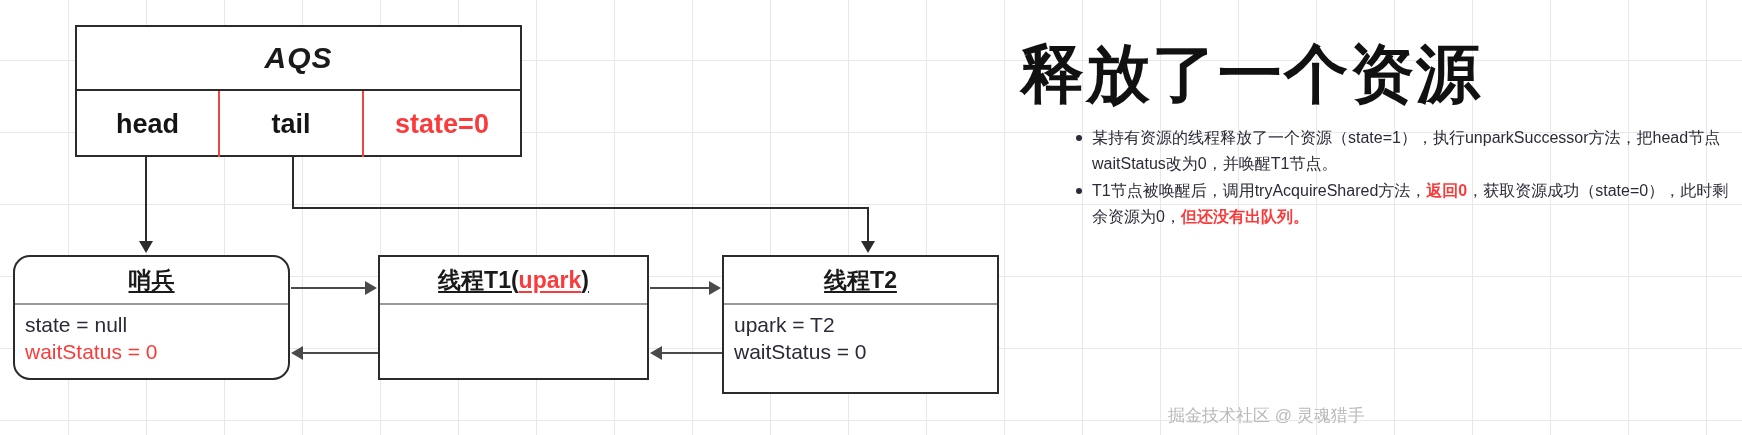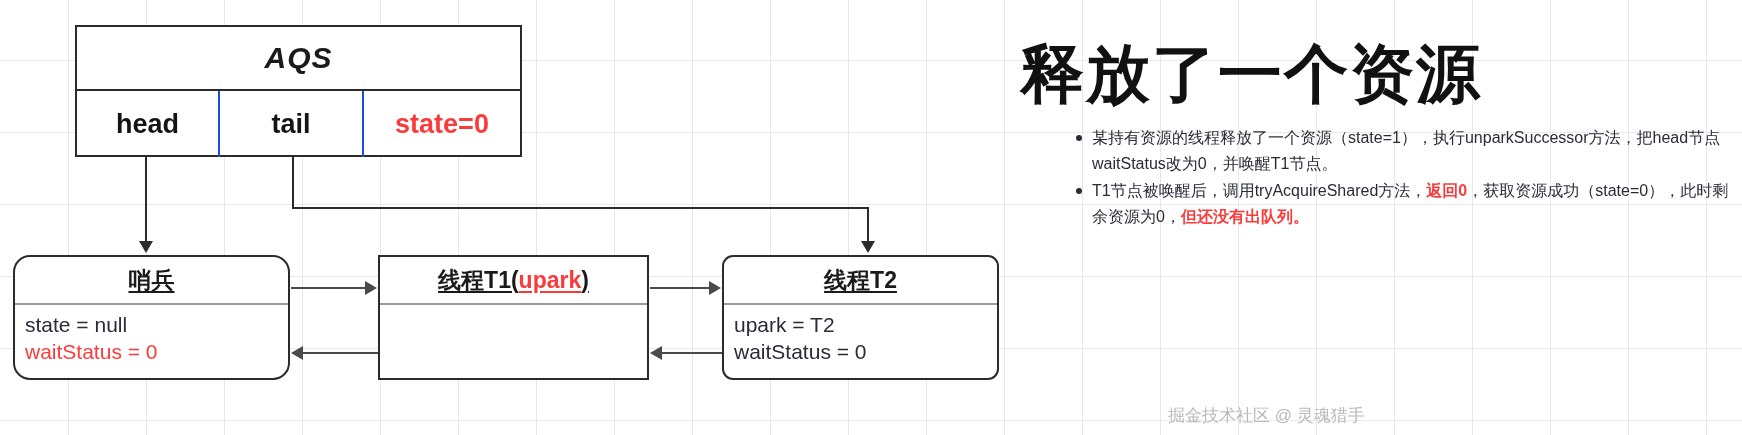--- a/index.html
+++ b/index.html
@@ -79,30 +79,30 @@
   }
   #aqs-row .cell {
     display: flex;
     align-items: center;
     justify-content: center;
     font-size: 27px;
     font-weight: bold;
     box-sizing: border-box;
   }
   #aqs-row .cell + .cell {
-    border-left: 2px solid #1d4ed8;
+    border-left: 2px solid #ef4444;
   }
   #cell-head { width: 141px; color: #141414; }
   #cell-tail { width: 144px; color: #141414; }
   #cell-state { width: 158px; color: #fb3b3b; }
 
   
   #sentinel-box { left: 13px;  top: 255px; width: 277px; height: 125px; border-radius: 17px; }
   #t1-box       { left: 378px; top: 255px; width: 271px; height: 125px; }
-  #t2-box       { left: 722px; top: 255px; width: 277px; height: 125px; border-radius: 11px; }
+  #t2-box       { left: 722px; top: 255px; width: 277px; height: 139px; }
 
   .nodebox .hdr.cn {
     height: 46px;
     font-size: 23px;
   }
   .hdr-underline {
     text-decoration: underline;
     text-underline-offset: 3px;
   }
   .hdr .red { color: #fb3b3b; }

